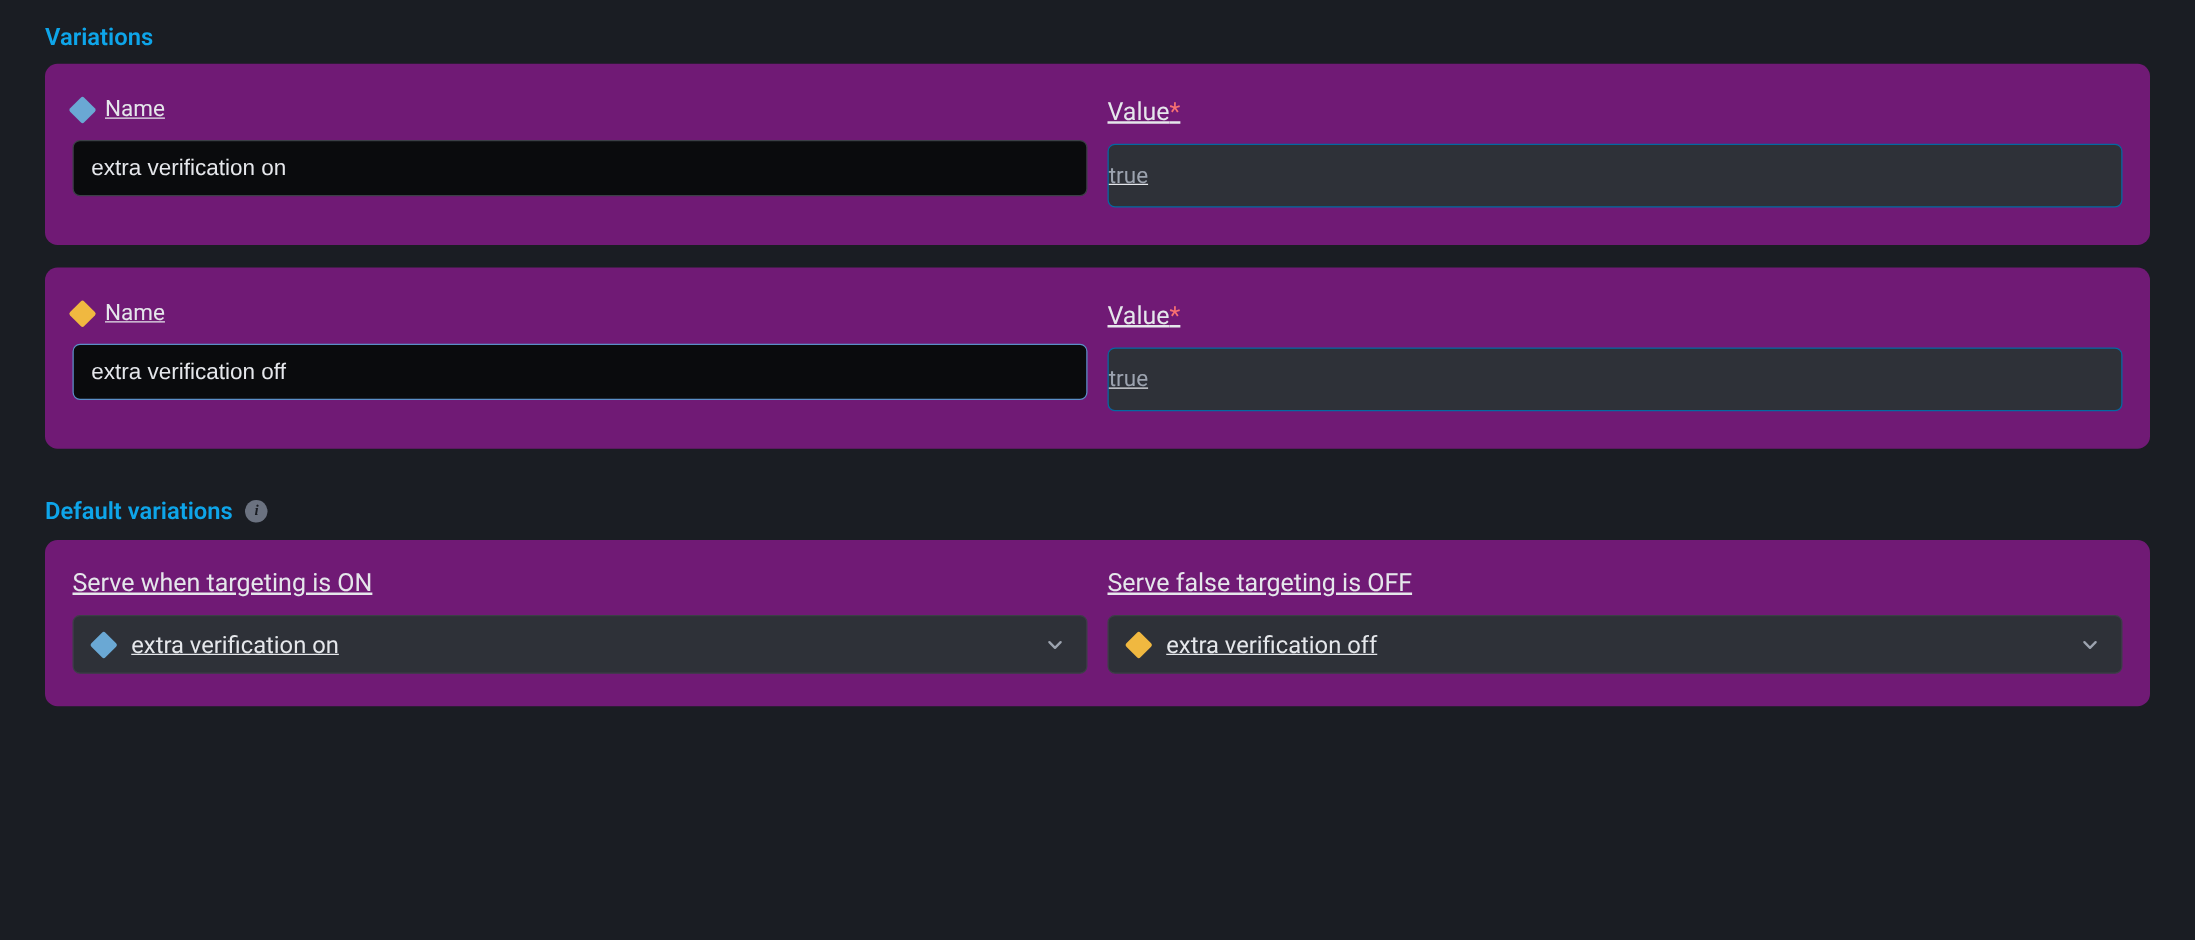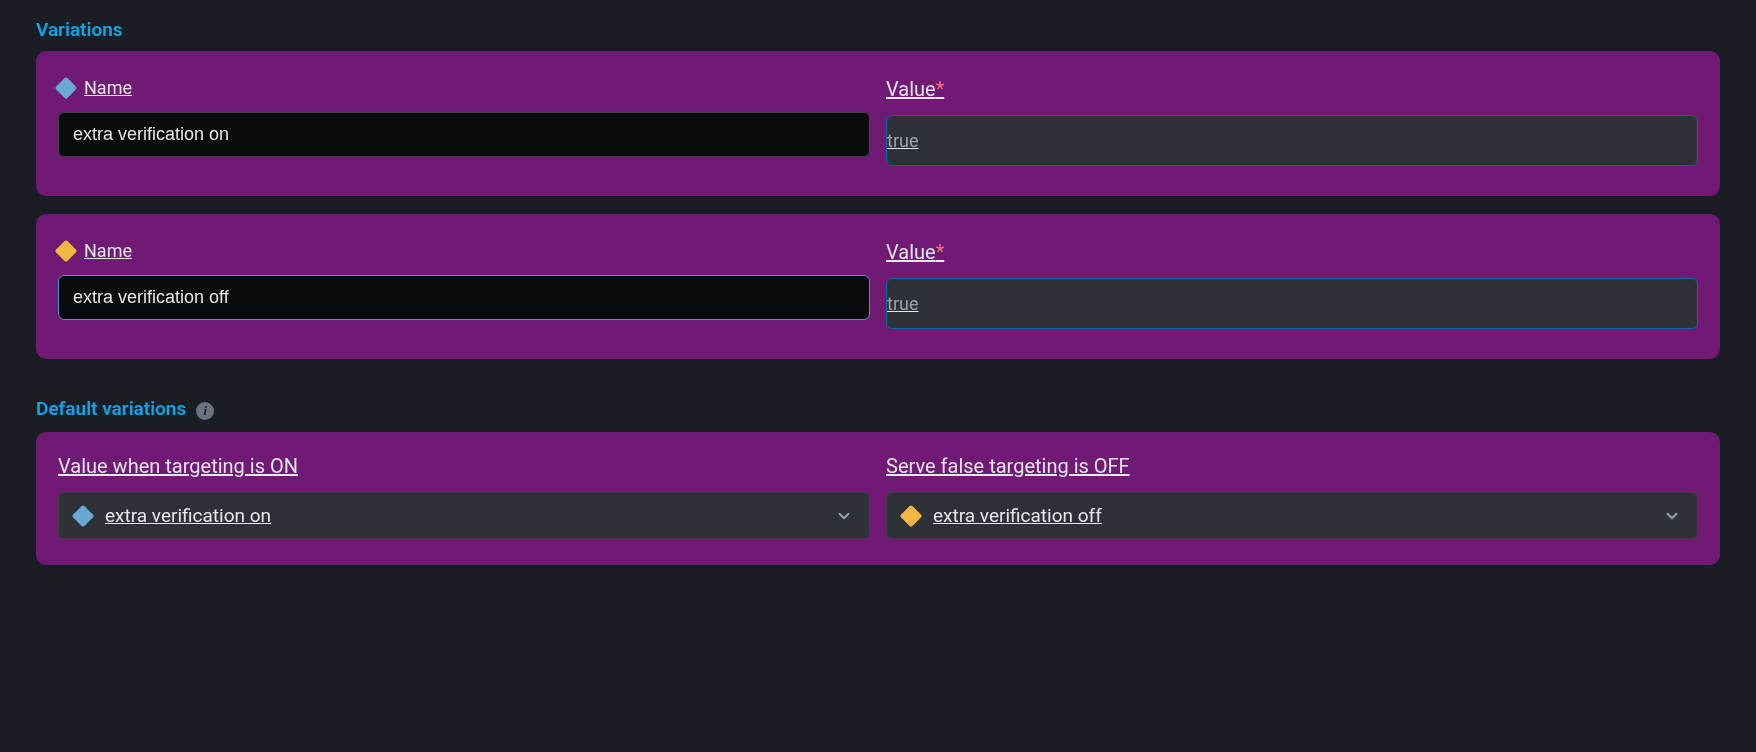--- a/index.html
+++ b/index.html
@@ -16,21 +16,21 @@
       min-height: 752px;
     }
     .section-heading {
       font-size: 19px;
       font-weight: 600;
       color: #0ea5e9;
       margin-bottom: 10px;
     }
     .section-heading-row {
       display: flex;
-      align-items: flex-end;
+      align-items: center;
       gap: 10px;
       margin-top: 38px;
       margin-bottom: 12px;
     }
     .info-icon {
       width: 18px;
       height: 18px;
       border-radius: 50%;
       background: #6b7280;
       display: flex;
@@ -180,21 +180,21 @@
 
 <div>
   <div class="section-heading-row">
     <h3 class="section-heading" style="margin-bottom:0">Default variations</h3>
     <span class="info-icon">i</span>
   </div>
 
   <div class="card card-defaults">
     <div class="row">
       <div class="col">
-        <div class="field-label-plain">Value when targeting is ON</div>
+        <div class="field-label-plain">Serve when targeting is ON</div>
         <div class="select">
           <span class="diamond diamond-blue"></span>
           <span class="select-text">extra verification on</span>
           <span class="chevron">
             <svg width="18" height="18" viewBox="0 0 24 24" fill="none" stroke="currentColor" stroke-width="2.5" stroke-linecap="round" stroke-linejoin="round">
                 <polyline points="6 9 12 15 18 9"></polyline>
               </svg>
           </span>
         </div>
       </div>

